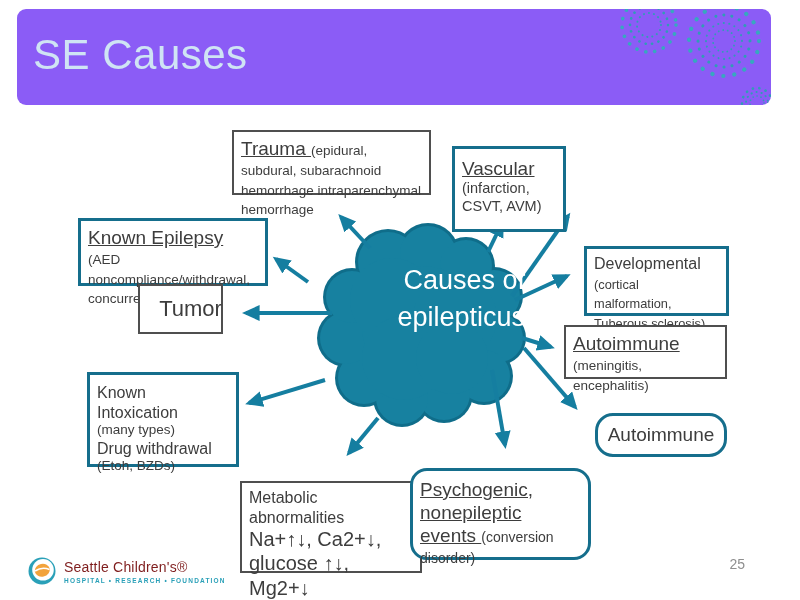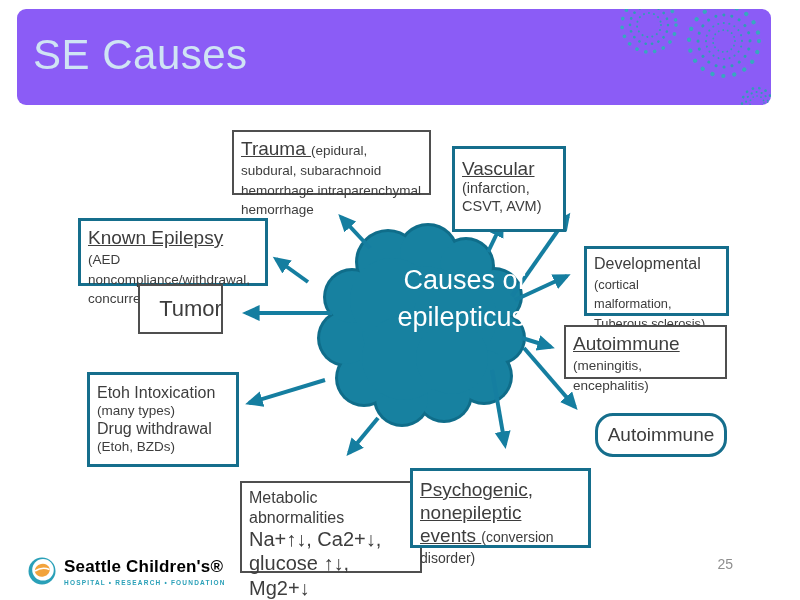--- a/index.html
+++ b/index.html
@@ -30,23 +30,23 @@
   }
   .box.teal{border:3px solid #156e8c;margin-top:13px;}
   .bt{font-size:19px;text-decoration:underline;}
   .bt-sm{font-size:16px;}
   .bd{font-size:13.5px;}
   .blk{display:block;}
   .center{display:flex;align-items:center;justify-content:center;text-align:center;}
   
   .logo{position:absolute;left:27px;top:556px;display:flex;align-items:center;}
   .logo-text{margin-left:7px;}
-  .logo-brand{font-size:17px;font-weight:700;color:#000000;letter-spacing:0.2px;}
+  .logo-brand{font-size:14px;font-weight:400;color:#7f1d1d;letter-spacing:0.2px;}
   .logo-tag{font-size:6.5px;color:#2aa0b8;letter-spacing:1.2px;margin-top:2px;font-weight:700;}
-  .page-num{position:absolute;right:67px;top:556px;color:#8f8f8f;font-size:14px;}
+  .page-num{position:absolute;right:55px;top:556px;color:#8f8f8f;font-size:14px;}
 </style>
 </head>
 <body>
 
 <div class="slide">
 
   <div class="header">
     <div class="header-title">SE Causes</div>
     <svg class="header-deco" width="210" height="96" viewBox="0 0 210 96">
       <g fill="none" stroke="#2f9db6" stroke-linecap="round">
@@ -155,32 +155,32 @@
 
   <div class="box" style="left:564px;top:325px;width:163px;height:54px;">
     <span class="bt">Autoimmune </span><span class="bd">(meningitis, encephalitis)</span>
   </div>
 
   <div class="box teal center" style="left:595px;top:400px;width:132px;height:44px;font-size:19px;border-radius:18px;">
     <span>Autoimmune</span>
   </div>
 
   <div class="box teal" style="left:87px;top:359px;width:152px;height:95px;padding-top:8px;">
-    <span class="bt-sm blk">Etoh Intoxication</span>
+    <span class="bt-sm blk">Known Intoxication</span>
     <span class="bd blk">(many types)</span>
     <span class="bt-sm blk">Drug withdrawal</span>
     <span class="bd blk">(Etoh, BZDs)</span>
   </div>
 
   <div class="box" style="left:240px;top:481px;width:182px;height:92px;">
     <span class="bt-sm blk">Metabolic abnormalities</span>
     <span class="bd blk" style="font-size:20px;">Na+↑↓, Ca2+↓, glucose ↑↓, Mg2+↓</span>
   </div>
 
-  <div class="box teal" style="left:410px;top:455px;width:181px;height:80px;padding-top:7px;">
+  <div class="box teal" style="left:410px;top:455px;width:181px;height:92px;padding-top:7px;border-radius:17px;">
     <span class="bt">Psychogenic, nonepileptic events </span><span class="bd" style="font-size:14px;">(conversion disorder)</span>
   </div>
 
   <div class="logo">
     <svg width="30" height="30" viewBox="0 0 30 30">
       <circle cx="15" cy="15" r="13.5" fill="#2aa0b8"></circle>
       <circle cx="16" cy="13.8" r="10.8" fill="#ffffff"></circle>
       <ellipse cx="15.3" cy="14.2" rx="7.6" ry="6.4" fill="#f2a33c" transform="rotate(-12 15.3 14.2)"></ellipse>
       <path d="M8 15 q 7 -4.5 14.5 -1.5" stroke="#ffffff" stroke-width="1.6" fill="none"></path>
     </svg>

